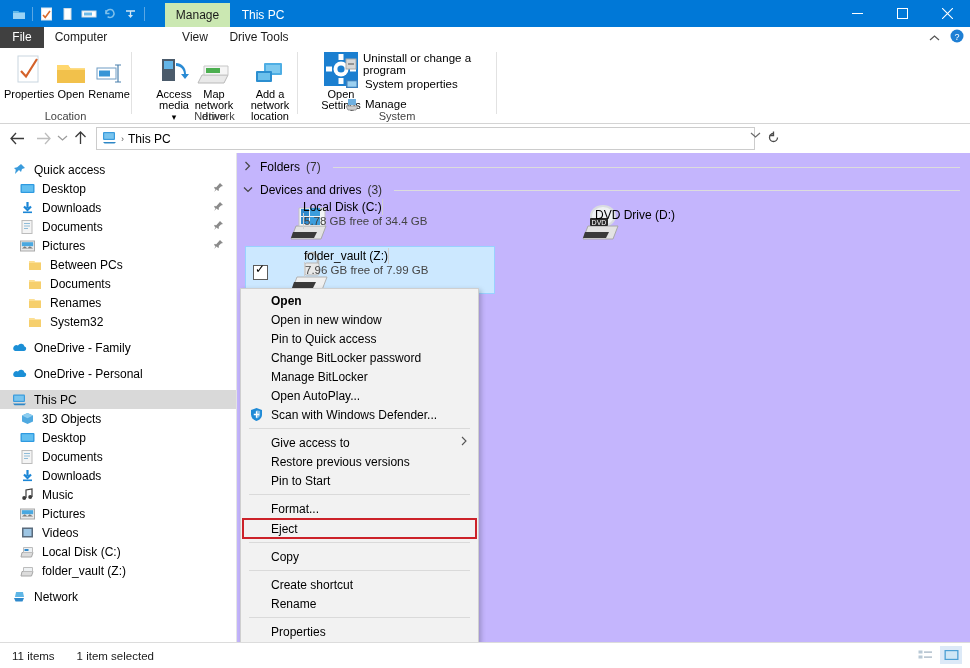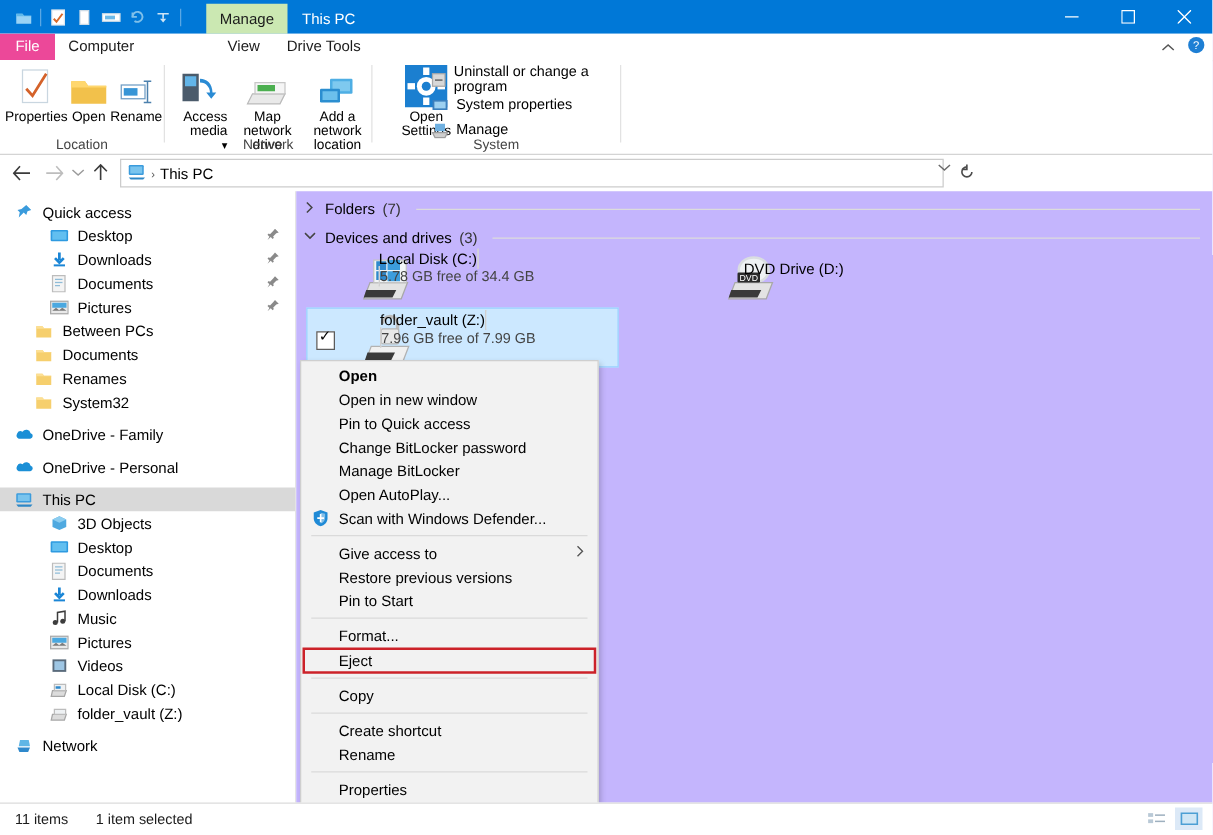--- a/index.html
+++ b/index.html
@@ -30,21 +30,21 @@
   .wbtns { position:absolute; top:0; right:0; height:27px; display:flex; }
   .wbtn { width:45px; height:27px; display:flex; align-items:center; justify-content:center; }
   .wbtn svg { display:block; }
 
   
   .ribbon-tabs {
     position:absolute; top:27px; left:0; width:970px; height:21px;
     background:#ffffff; border-bottom:1px solid #d6d6d6;
   }
   .rtab { position:absolute; top:0; height:21px; line-height:21px; font-size:12px; text-align:center; color:#1b1b1b; }
-  .rtab.file { left:0; width:44px; background:#ec4899; color:#fff; }
+  .rtab.file { left:0; width:44px; background:#404040; color:#fff; }
   .rtab.computer { left:48px; width:66px; }
   .rtab.view { left:170px; width:50px; }
   .rtab.drivetools { left:160px; width:74px; }
   .ribbon-right { position:absolute; right:6px; top:0; height:21px; display:flex; align-items:center; gap:10px; }
 
   
   .ribbon {
     position:absolute; top:48px; left:0; width:970px; height:75px;
     background:#ffffff; border-bottom:1px solid #d4d4d4;
   }
@@ -84,21 +84,21 @@
   
   .body-area { position:absolute; top:153px; left:0; width:970px; height:490px; background:#fff; }
   .nav-pane { position:absolute; left:0; top:0; width:236px; height:490px; background:#fff; border-right:1px solid #e4e4e4;text-align:center; }
   .nav-item {
     position:relative; height:19px; display:flex; align-items:center;
     font-size:12px; color:#000; padding-left:10px; gap:6px;
   }
   .nav-item .ic { width:18px; height:16px; display:flex; align-items:center; justify-content:center; flex:0 0 18px; }
   .nav-item.sel { background:#d9d9d9; }
   .nav-item .pin { position:absolute; right:12px; top:3px; }
-  .nav-item.ind1 { padding-left:38px; }
+  .nav-item.ind1 { padding-left:18px; }
   .nav-item.ind2 { padding-left:26px; }
   .nav-gap { height:7px; }
 
   .content-pane { position:absolute; left:237px; top:0; width:733px; height:490px; background:#c4b5fd; }
   .group-hdr { position:relative; height:18px; display:flex; align-items:center; gap:6px; font-size:12px; color:#000; padding-left:5px; }
   .group-hdr .chev { width:12px; text-align:center; font-size:10px; color:#444; }
   .group-hdr .cnt { color:#333; }
   .group-hdr .rule-wrap { flex:1; height:1px; background:#dcdcdc; margin-left:6px; margin-right:10px; }
 
   .tile {
@@ -263,21 +263,21 @@
               <path d="M24 4v17M21 4h6M21 21h6" stroke="#4b80ad" stroke-width="1.2"></path>
             </svg>
         </span>
         <span class="lbl">Rename</span>
       </div>
       <div class="rgroup-label">Location</div>
     </div>
     <div class="rgroup-div" style="left:131px;"></div>
 
     <div class="rgroup" style="left:132px; width:165px;">
-      <div class="bigbtn" style="left:2px; width:48px;text-align:right;">
+      <div class="bigbtn" style="left:18px; width:48px;">
         <span class="ic">
           <svg width="32" height="30" viewBox="0 0 32 30">
               <rect x="4" y="3" width="13" height="22" fill="#4b5b6b"></rect>
               <rect x="6" y="5" width="9" height="8" fill="#63b5e8"></rect>
               <path d="M18 10c5 0 8 4 8 8h-3l4 5 4-5h-3c0-7-4.5-11-10-11z" fill="#2a8bd4"></path>
             </svg>
         </span>
         <span class="lbl">Access media</span>
         <span style="font-size:9px;">▾</span>
       </div>

